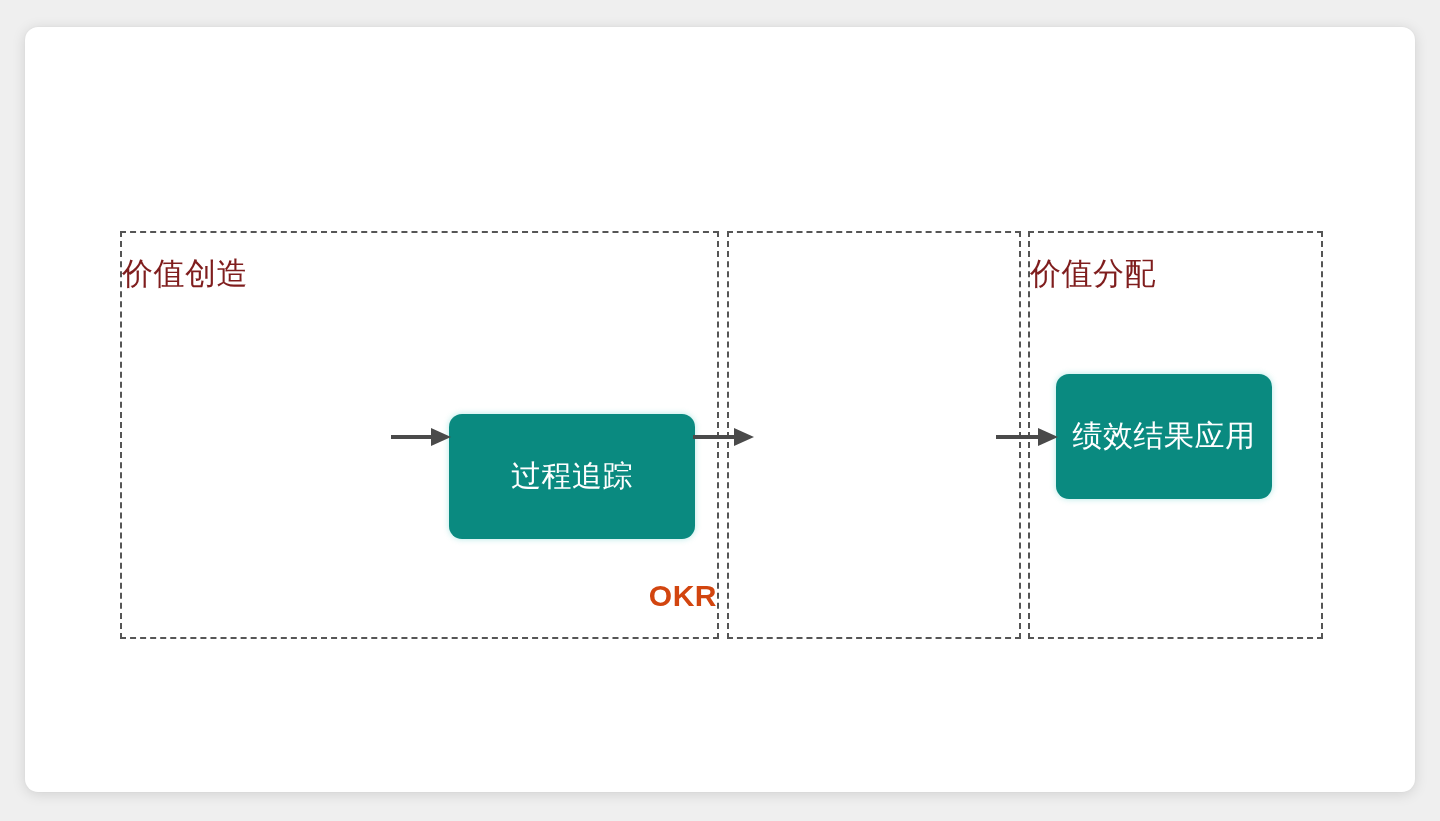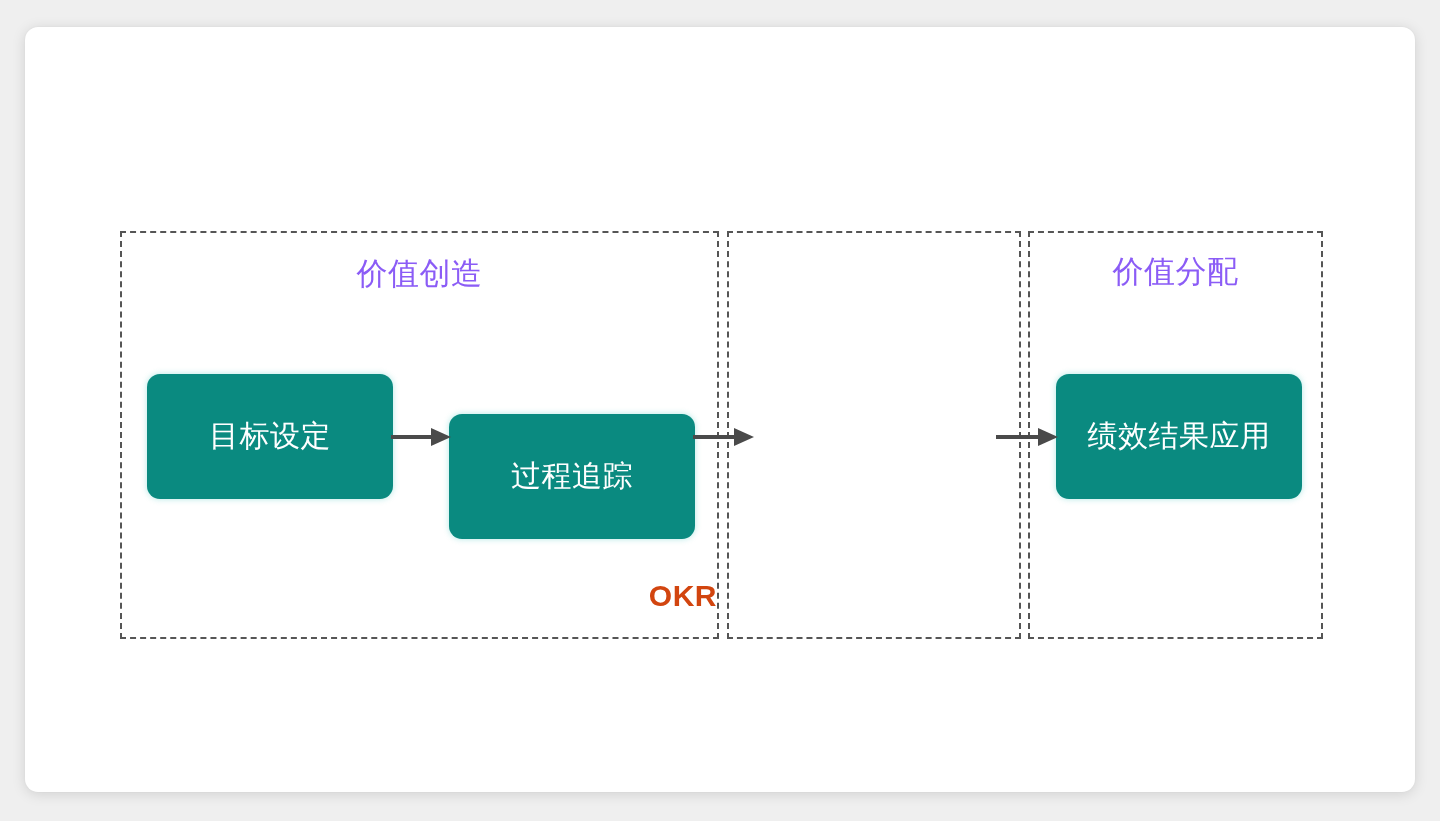--- a/index.html
+++ b/index.html
@@ -37,31 +37,30 @@
 
   .phase {
     position: absolute;
     top: 0;
     height: 408px;
     border: 2px dashed #555555;
     box-sizing: border-box;
   }
   .phase-create { left: 0px;    width: 599px; }
   .phase-assess { left: 607px;  width: 294px; }
-  .phase-alloc  { left: 908px;  width: 295px; font-family: Liberation Mono, monospace; }
+  .phase-alloc  { left: 908px;  width: 295px; }
 
   .phase-title {
     position: absolute;
     left: 0;
     right: 0;
     top: 22px;
-    text-align: center;
     font-size: 31px;
     line-height: 38px;
-    color: #8b5cf6;
+    color: #7f1d1d;
     font-weight: 400;
     letter-spacing: 0.5px;
   }
 
   .phase-tag {
     position: absolute;
     left: 0;
     right: 0;
     bottom: 22px;
     text-align: right;
@@ -83,21 +82,21 @@
     align-items: center;
     justify-content: center;
     color: #ffffff;
     font-size: 30px;
     letter-spacing: 0.5px;
     box-shadow: 0 0 6px rgba(0,180,170,0.30);
   }
   .node-1 { left: 27px;   width: 246px; }
   .node-2 { left: 329px;  width: 246px; margin-top: 40px; }
   .node-3 { left: 632px;  width: 246px; }
-  .node-4 { left: 936px;  width: 246px; }
+  .node-4 { left: 936px;  width: 216px; }
 
   
   .arrow {
     position: absolute;
     top: 195px;
     height: 22px;
   }
   .arrow-1 { left: 271px; width: 60px; }
   .arrow-2 { left: 573px; width: 61px; }
   .arrow-3 { left: 876px; width: 62px; }
@@ -115,21 +114,20 @@
       <div class="phase-tag">OKR</div>
     </div>
 
     <div class="phase phase-assess">
     </div>
 
     <div class="phase phase-alloc">
       <div class="phase-title">价值分配</div>
     </div>
 
-    <div class="node node-1">目标设定</div>
     <div class="node node-2">过程追踪</div>
     <div class="node node-4">绩效结果应用</div>
 
     <div class="arrow arrow-1">
       <svg width="60" height="22" viewBox="0 0 60 22">
         <line x1="0" y1="11" x2="42" y2="11" stroke="#4a4a4a" stroke-width="4"></line>
         <polygon points="40,2 60,11 40,20" fill="#4a4a4a"></polygon>
       </svg>
     </div>
     <div class="arrow arrow-2">

